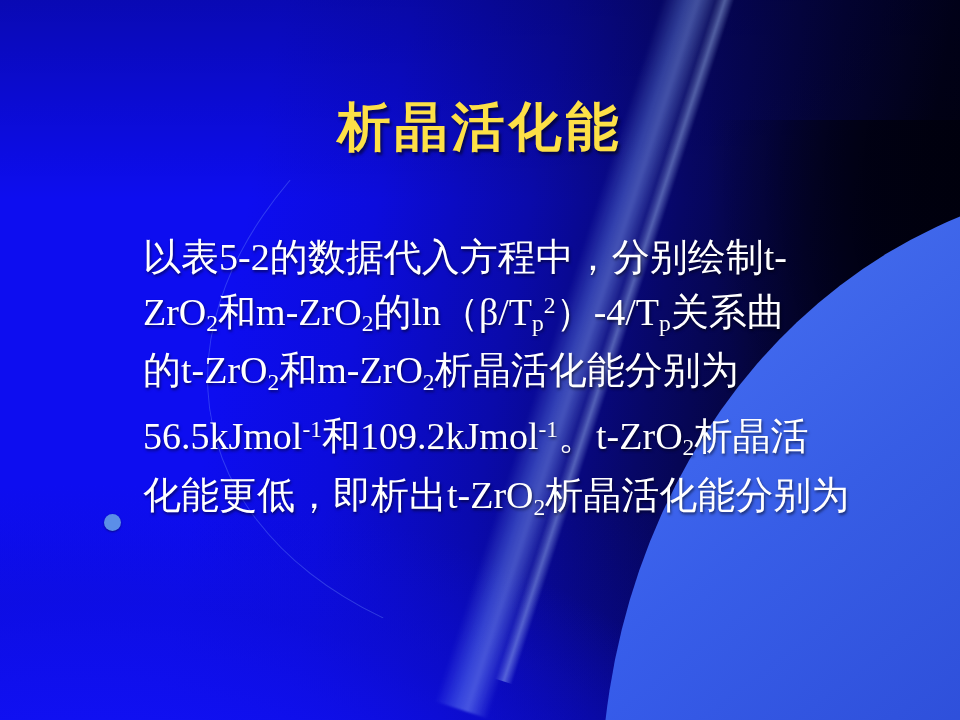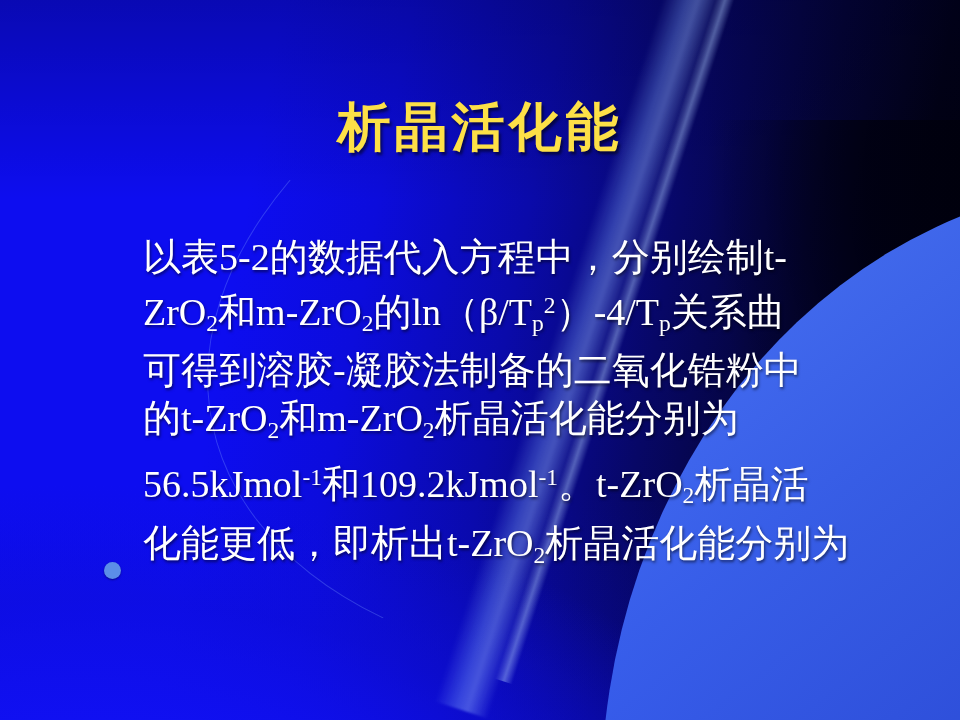--- a/index.html
+++ b/index.html
@@ -222,21 +222,20 @@
 
   <div class="content">
 
     <div class="title">析晶活化能</div>
 
     <div class="body-block">
       <span class="bullet"></span>
       <div class="para" id="paragraph">
           <span class="ln"><span>以表5-2的数据代入方程中，分别绘制t-</span></span>
           <span class="ln"><span>ZrO</span><sub>2</sub><span>和m-ZrO</span><sub>2</sub><span>的ln（β/T</span><sub>p</sub><sup>2</sup><span>）-4/T</span><sub>p</sub><span>关系曲</span></span>
-          <span class="ln"><span>可得到溶胶-凝胶法制备的二氧化锆粉中</span></span>
           <span class="ln"><span>的t-ZrO</span><sub>2</sub><span>和m-ZrO</span><sub>2</sub><span>析晶活化能分别为</span></span>
           <span class="ln"><span>56.5kJmol</span><sup>-1</sup><span>和109.2kJmol</span><sup>-1</sup><span>。t-ZrO</span><sub>2</sub><span>析晶活</span></span>
           <span class="ln"><span>化能更低，即析出t-ZrO</span><sub>2</sub><span>析晶活化能分别为</span></span>
         </div>
     </div>
 
   </div>
 </div>
 
 </body></html>

